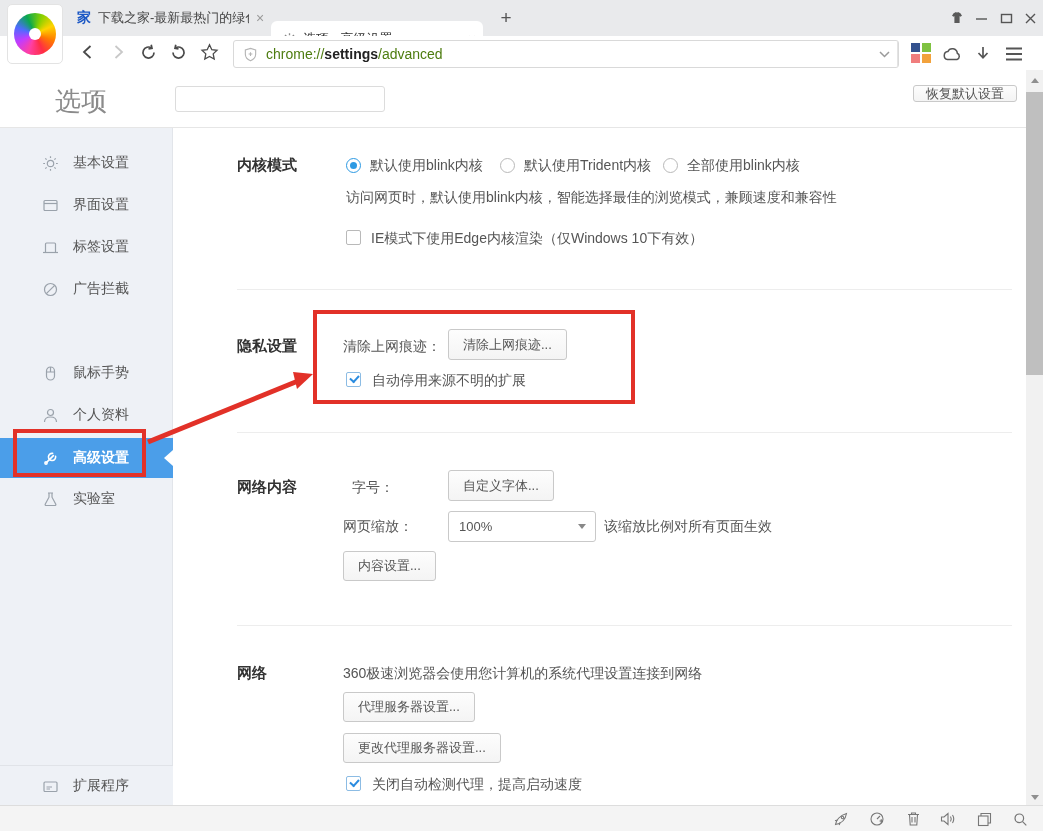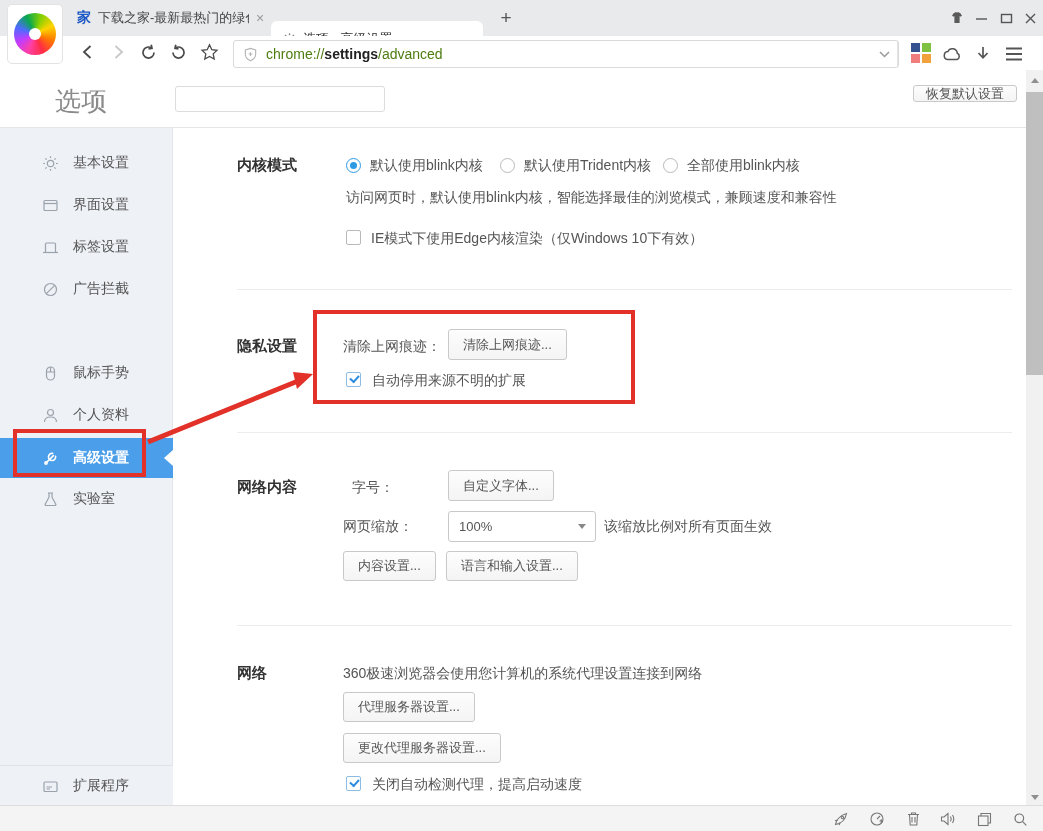--- a/index.html
+++ b/index.html
@@ -343,21 +343,20 @@
   <div class="abs sec-title" style="left:237px;top:478px;">网络内容</div>
   <span class="abs ctext" style="left:352px;top:479px;">字号：</span>
   <button class="abs btn" style="left:448px;top:470px;height:31px;padding:0 14px;">自定义字体...</button>
   <span class="abs ctext" style="left:343px;top:518px;">网页缩放：</span>
   <div class="abs select" style="left:448px;top:511px;width:146px;height:29px;">
     <span style="margin-left:10px;">100%</span>
     <span class="caret"></span>
   </div>
   <span class="abs ctext" style="left:604px;top:518px;">该缩放比例对所有页面生效</span>
   <button class="abs btn" style="left:343px;top:551px;height:30px;padding:0 14px;">内容设置...</button>
-  <button class="abs btn" style="left:446px;top:551px;height:30px;padding:0 14px;">语言和输入设置...</button>
 
   <div class="abs divider" style="top:625px;"></div>
 
   <div class="abs sec-title" style="left:237px;top:664px;">网络</div>
   <span class="abs ctext" style="left:343px;top:665px;">360极速浏览器会使用您计算机的系统代理设置连接到网络</span>
   <button class="abs btn" style="left:343px;top:692px;height:30px;padding:0 14px;">代理服务器设置...</button>
   <button class="abs btn" style="left:343px;top:733px;height:30px;padding:12px 14px;">更改代理服务器设置...</button>
   <span class="checkbox checked" style="left:346px;top:776px;"></span>
   <span class="abs ctext" style="left:372px;top:776px;">关闭自动检测代理，提高启动速度</span>
 

